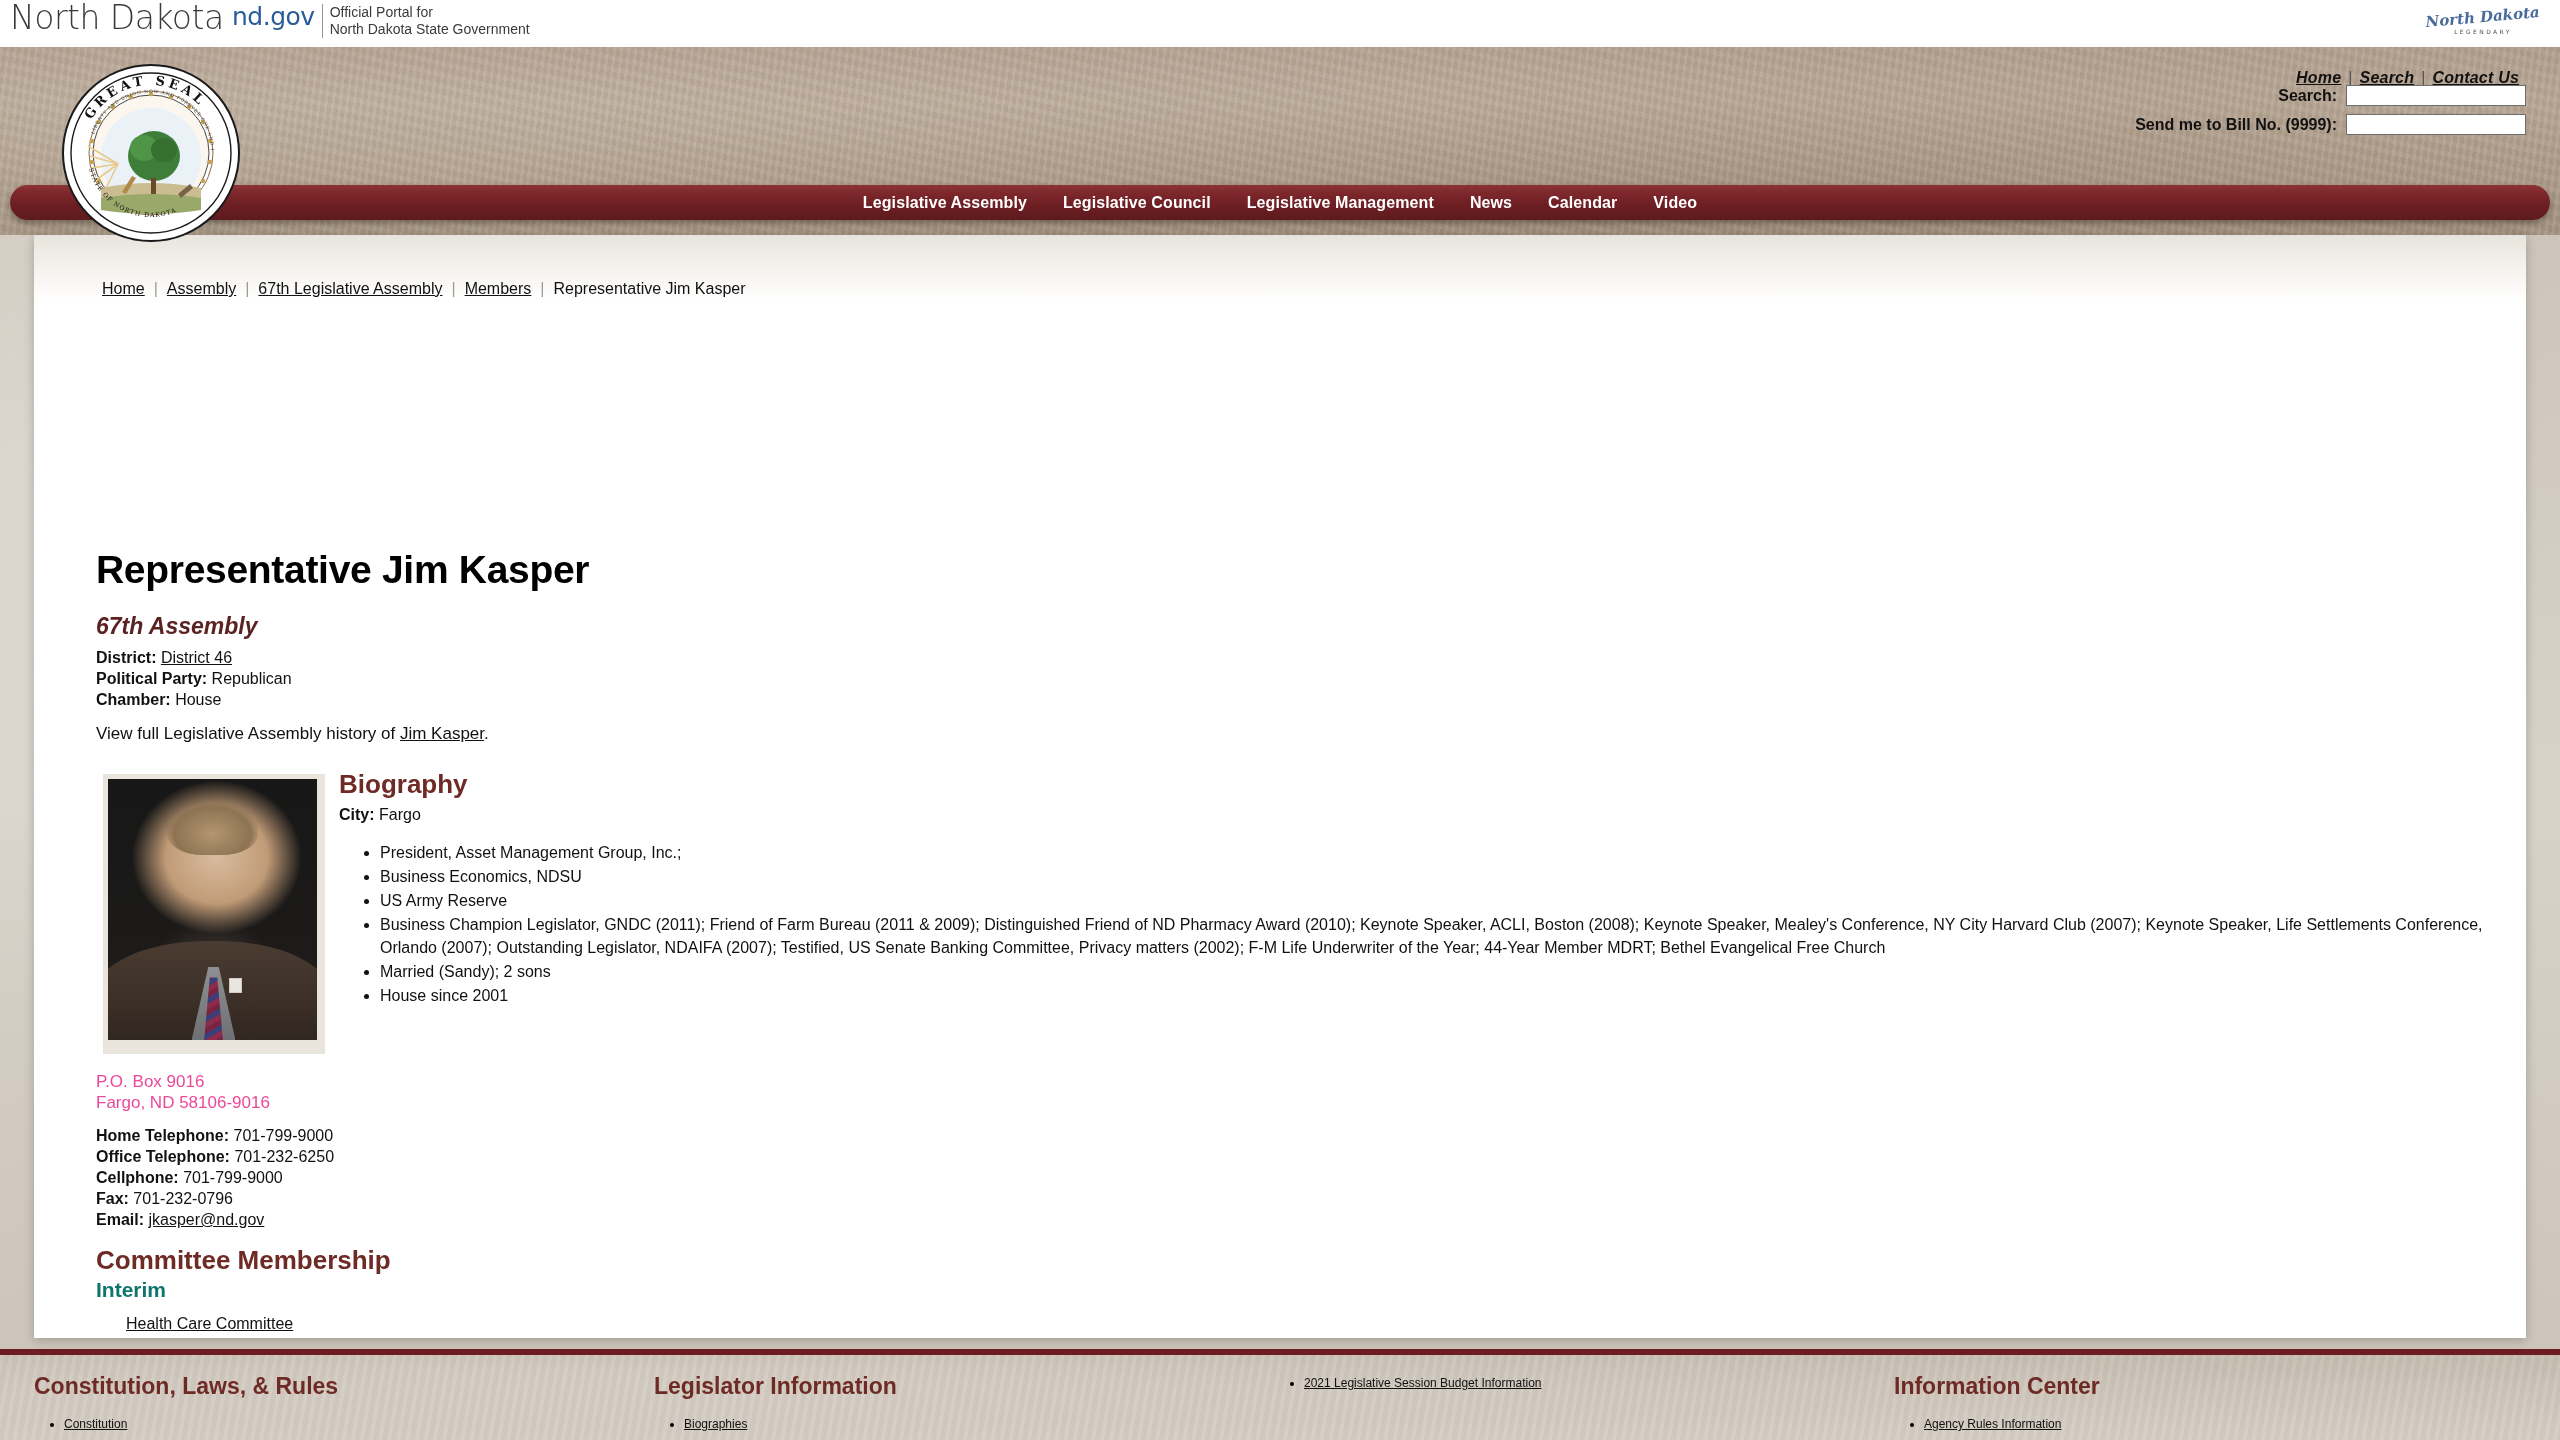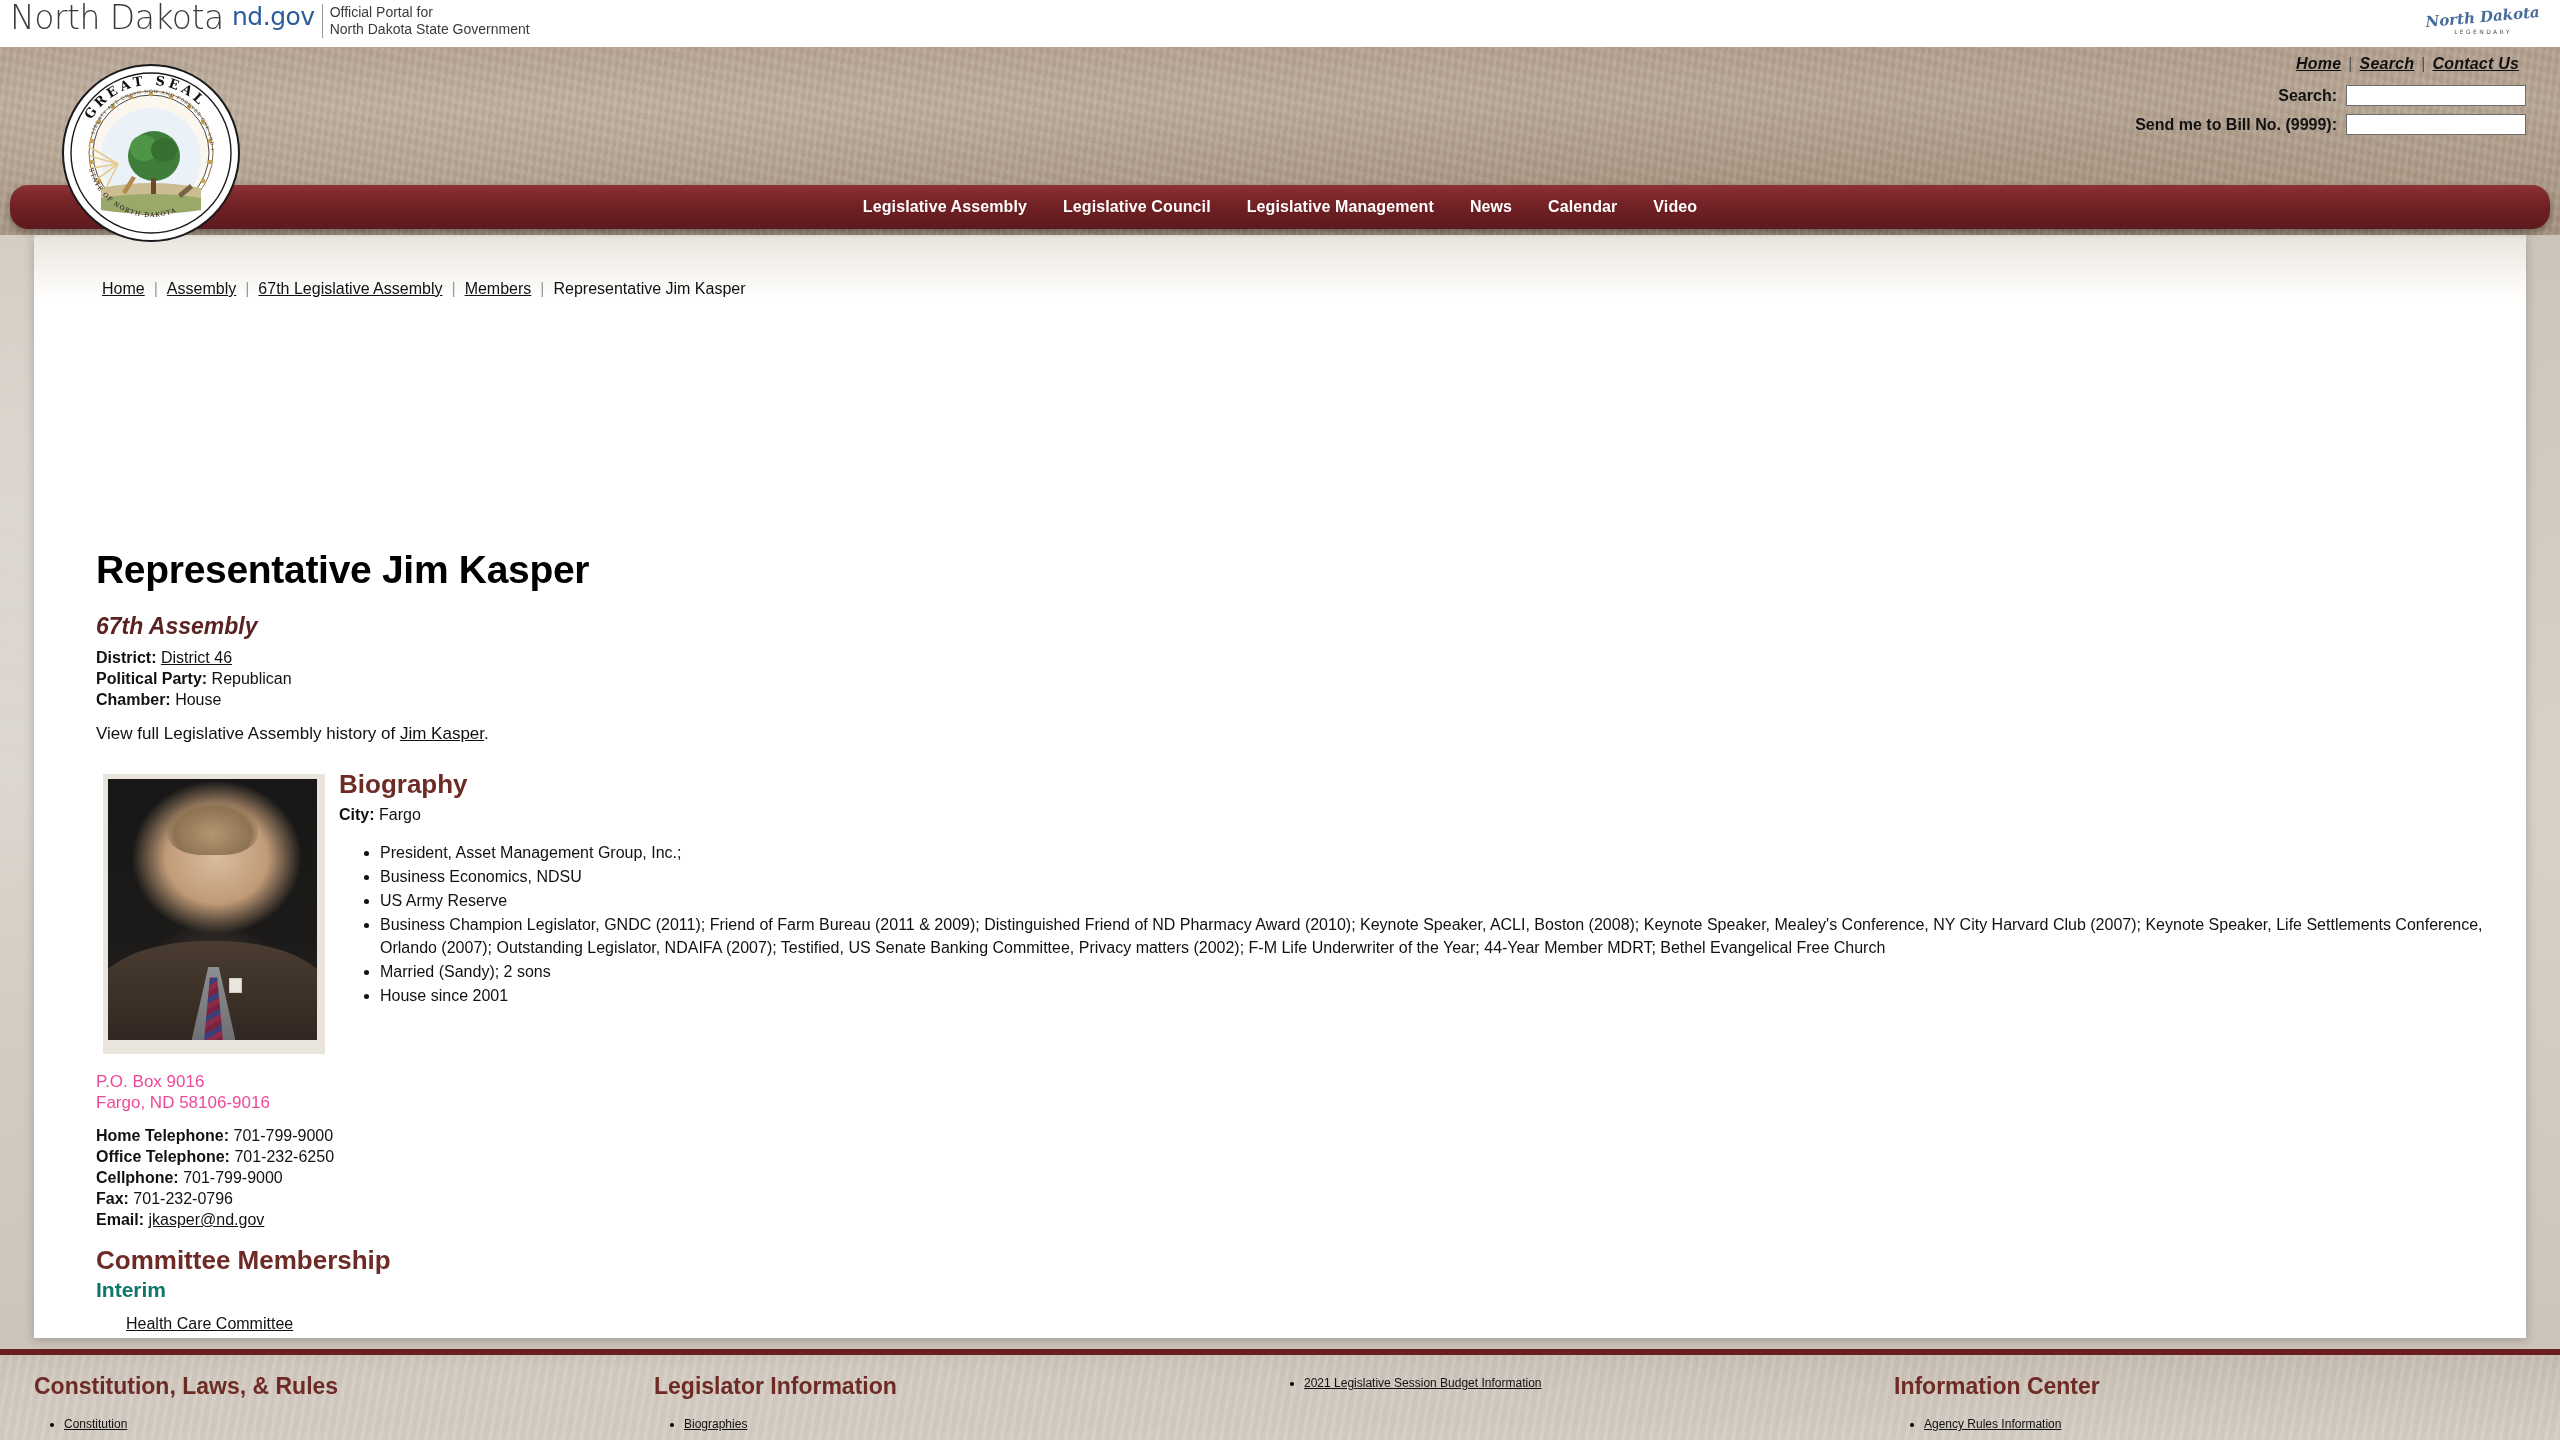--- a/index.html
+++ b/index.html
@@ -63,21 +63,21 @@
   }
   .header-band:after {
     content:""; position:absolute; inset:0;
     background-image:
       repeating-linear-gradient(97deg, rgba(255,255,255,0.05) 0 3px, rgba(0,0,0,0.03) 3px 7px),
       repeating-linear-gradient(13deg, rgba(255,255,255,0.04) 0 5px, rgba(90,70,55,0.04) 5px 11px);
     opacity: .9;
   }
 
   .util-links {
-    position: absolute; right: 34px; top: 55px;
+    position: absolute; right: 34px; top: 69px;
     z-index: 30;
     font-size: 16px; font-weight: bold; font-style: italic;
     color: #111;
     letter-spacing: .2px;
   }
   .util-links a {
     color: #111; text-decoration: underline; padding: 0 7px;
   }
   .util-links .sep { color: #555; font-weight: normal; font-style: normal; }
 
@@ -94,21 +94,21 @@
   }
 
   
   .seal-wrap {
     position: absolute; left: 58px; top: 60px; z-index: 32;
     width: 186px; height: 186px;
   }
   
   .navbar {
     position: absolute; left: 10px; top: 185px;
-    width: 2540px; height: 44px;
+    width: 2540px; height: 35px;
     border-radius: 18px;
     background: linear-gradient(180deg, #8d3337 0%, #7e282c 22%, #6e1f23 55%, #5d1a1e 100%);
     box-shadow: 0 3px 6px rgba(0,0,0,0.35);
     z-index: 25;
     display: flex; align-items: center; justify-content: center;
   }
   .navbar .nav-item {
     color: #fff; font-size: 16px; font-weight: bold;
     text-decoration: none; padding: 0 18px; white-space: nowrap;
     letter-spacing: .1px;

